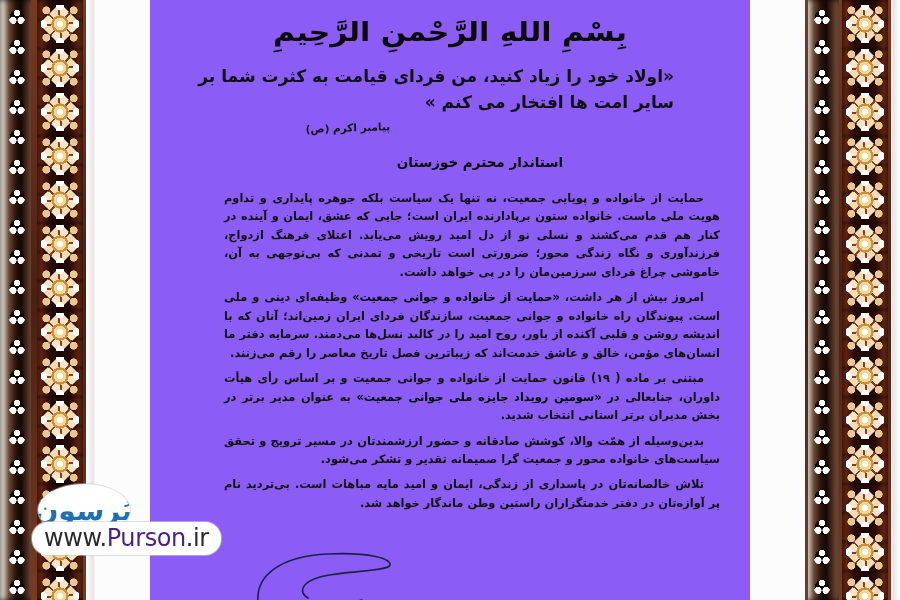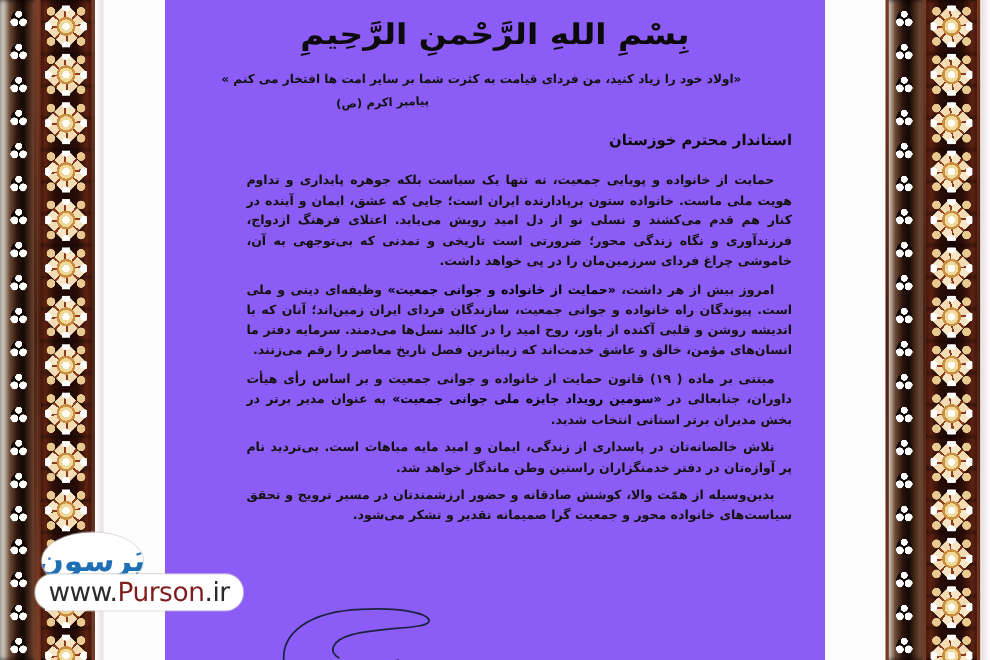--- a/index.html
+++ b/index.html
@@ -134,21 +134,21 @@
     color:#0d0b0a;
     margin:4px 0 0 0;
     height:44px;
     line-height:44px;
     font-weight:600;
     transform:scaleX(1.15);
   }
 
   .hadith{
     margin-top:10px;
-    font-size:11px;
+    font-size:17px;
     font-weight:700;
     line-height:1.5;
     padding-left:8px;
     padding-right:46px;
     color:#111;
   }
   .hadith-attrib{
     margin-top:3px;
     font-size:10.5px;
     font-weight:700;
@@ -159,21 +159,21 @@
   }
 
   .addressee{
     margin-top:22px;
     padding-left:60px;
     font-size:14px;
     font-weight:700;
     line-height:1.55;
     color:#0c0a09;
   }
-  .addressee .line2{font-size:13.5px;}
+  .addressee .line2{font-size:13.5px;text-align:center;}
 
   .body-text{
     margin-top:16px;
     font-size:11.4px;
     line-height:1.62;
     text-align:justify;
     color:#14110f;
     font-weight:600;
     margin-left:44px;
   }
@@ -210,21 +210,21 @@
     padding:2px 12px 3px 12px;
     box-shadow:0 0 0 1px rgba(205,205,205,.6);
     direction:ltr;
     font-size:24px;
     font-weight:400;
     letter-spacing:-.4px;
     color:#2b2b2b;
     font-family:"DejaVu Sans","Liberation Sans",sans-serif;
     white-space:nowrap;
   }
-  .wm-url .brand{color:#7f1d1d;}
+  .wm-url .brand{color:#4c1d95;}
 
   
   .signature{
     position:absolute;
     left:250px;bottom:-6px;
     width:220px;height:60px;
     z-index:5;
   }
 </style>
 </head>
@@ -340,22 +340,22 @@
       <div class="hadith-attrib">پیامبر اکرم (ص)</div>
 
       <div class="addressee">
         <div class="line2">استاندار محترم خوزستان</div>
       </div>
 
       <div class="body-text" id="body-text">
           <p><span>حمایت از خانواده و پویایی جمعیت، نه تنها یک سیاست بلکه جوهره پایداری و تداوم هویت ملی ماست. خانواده ستون برپادارنده ایران است؛ جایی که عشق، ایمان و آینده در کنار هم قدم می‌کشند و نسلی نو از دل امید رویش می‌یابد. اعتلای فرهنگ ازدواج، فرزندآوری و نگاه زندگی محور؛ ضرورتی است تاریخی و تمدنی که بی‌توجهی به آن، خاموشی چراغ فردای سرزمین‌مان را در پی خواهد داشت.</span></p>
           <p><span>امروز بیش از هر داشت، </span><b>«حمایت از خانواده و جوانی جمعیت»</b><span> وظیفه‌ای دینی و ملی است. پیوندگان راه خانواده و جوانی جمعیت، سازندگان فردای ایران زمین‌اند؛ آنان که با اندیشه روشن و قلبی آکنده از باور، روح امید را در کالبد نسل‌ها می‌دمند. سرمایه دفتر ما انسان‌های مؤمن، خالق و عاشق خدمت‌اند که زیباترین فصل تاریخ معاصر را رقم می‌زنند.</span></p>
           <p><span>مبتنی بر ماده ( ۱۹) قانون حمایت از خانواده و جوانی جمعیت و بر اساس رأی هیأت داوران، جنابعالی در </span><b>«سومین رویداد جایزه ملی جوانی جمعیت»</b><span> به عنوان مدیر برتر در بخش مدیران برتر استانی انتخاب شدید.</span></p>
+          <p><span>بدین‌وسیله از همّت والا، کوشش صادقانه و حضور ارزشمندتان در مسیر ترویج و تحقق سیاست‌های خانواده محور و جمعیت گرا صمیمانه تقدیر و تشکر می‌شود.</span></p>
           <p><span>تلاش خالصانه‌تان در پاسداری از زندگی، ایمان و امید مایه مباهات است. بی‌تردید نام پر آوازه‌تان در دفتر خدمتگزاران راستین وطن ماندگار خواهد شد.</span></p>
-          <p><span>بدین‌وسیله از همّت والا، کوشش صادقانه و حضور ارزشمندتان در مسیر ترویج و تحقق سیاست‌های خانواده محور و جمعیت گرا صمیمانه تقدیر و تشکر می‌شود.</span></p>
         </div>
 
     </div>
   </div>
 
   <div class="watermark">
     <div class="wm-badge">
       <span class="wm-logo-fa">پُرسون</span>
     </div>
     <div class="wm-url">

